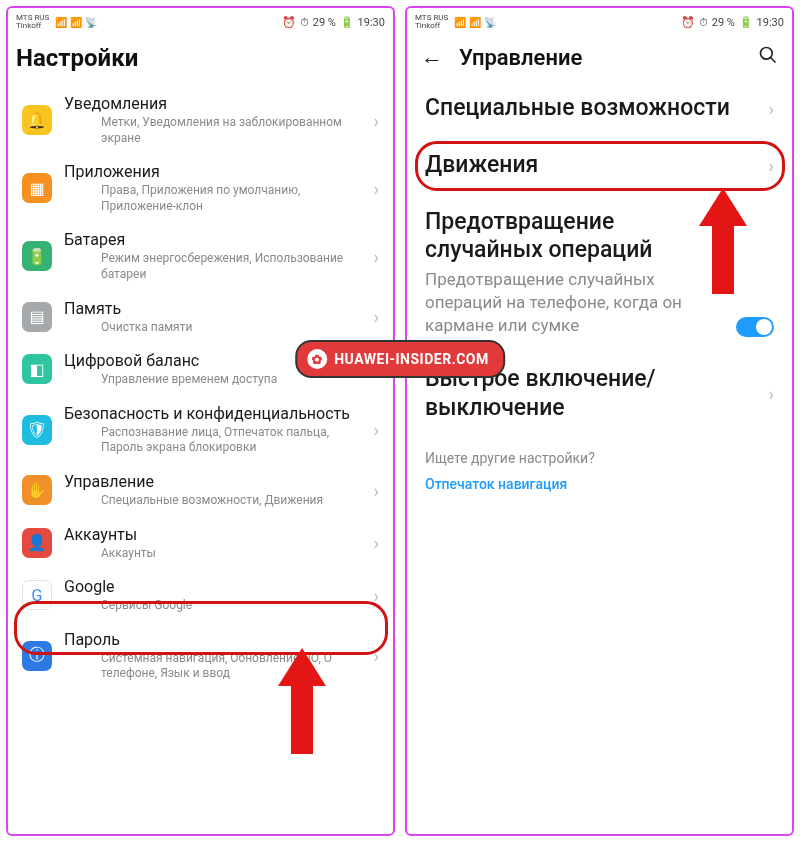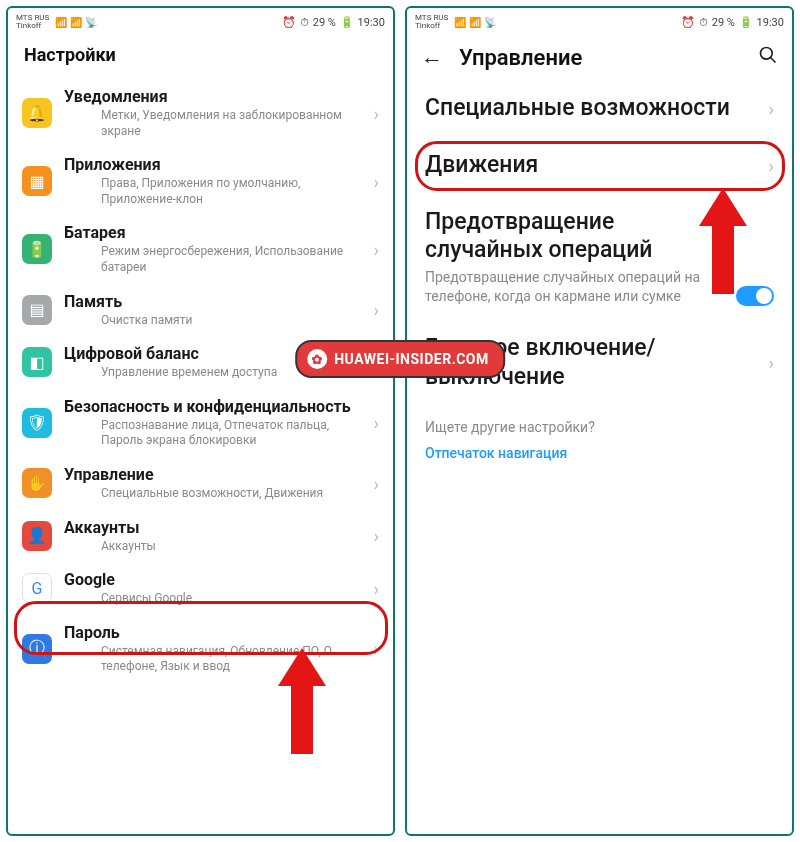--- a/index.html
+++ b/index.html
@@ -8,21 +8,21 @@
     background: #fff;
     width: 800px;
     height: 842px;
     display: flex;
     gap: 10px;
     padding: 6px;
     position: relative;
   }
   .phone {
     flex: 1 1 0;
-    border: 2px solid #0f766e;
+    border: 2px solid #d946ef;
     border-radius: 6px;
     background: #fff;
     display: flex;
     flex-direction: column;
     overflow: hidden;
     position: relative;
   }
   
   .status-bar {
     height: 28px;
@@ -30,24 +30,24 @@
     align-items: center;
     justify-content: space-between;
     padding: 0 8px;
     font-size: 10px;
     color: #444;
   }
   .status-left { display: flex; flex-direction: column; line-height: 1; font-size: 8px; }
   .status-right { display: flex; align-items: center; gap: 4px; font-size: 11px; }
   
   .header-big {
-    font-size: 18px;
+    font-size: 24px;
     font-weight: 700;
     color: #111;
-    padding: 8px 16px 14px 16px;
+    padding: 8px 16px 14px 8px;
   }
   .header-bar {
     display: flex;
     align-items: center;
     padding: 8px 14px 10px 14px;
     gap: 16px;
   }
   .header-bar .back-arrow {
     font-size: 22px;
     color: #222;
@@ -75,34 +75,34 @@
   }
   .row .ico {
     width: 30px; height: 30px;
     border-radius: 7px;
     display: flex; align-items: center; justify-content: center;
     color: #fff;
     font-size: 16px;
     flex-shrink: 0;
   }
   .row .texts { flex: 1; min-width: 0; }
-  .row .title { font-size: 16px; font-weight: 700; color: #1a1a1a; line-height: 1.25; }
+  .row .title { font-size: 16px; font-weight: 400; color: #1a1a1a; line-height: 1.25; }
   .row .sub { font-size: 12px; color: #8a8a8a; line-height: 1.3; margin-top: 1px; margin-left: 37px; }
   .row .chev { color: #bdbdbd; font-size: 18px; flex-shrink: 0; }
   
   .row2 {
     display: flex;
     align-items: center;
     padding: 14px 18px;
     gap: 12px;
     position: relative;
   }
   .row2 .texts { flex: 1; min-width: 0; }
   .row2 .title { font-size: 23px; font-weight: 500; color: #1a1a1a; line-height: 1.25; }
-  .row2 .sub { font-size: 14px; color: #8a8a8a; line-height: 1.35; margin-top: 3px; }
+  .row2 .sub { font-size: 17px; color: #8a8a8a; line-height: 1.35; margin-top: 3px; }
   .row2 .chev { color: #bdbdbd; font-size: 18px; flex-shrink: 0; }
   .toggle {
     width: 38px; height: 20px;
     background: #1e9cff;
     border-radius: 10px;
     position: relative;
     flex-shrink: 0;
   }
   .toggle::after {
     content: "";

